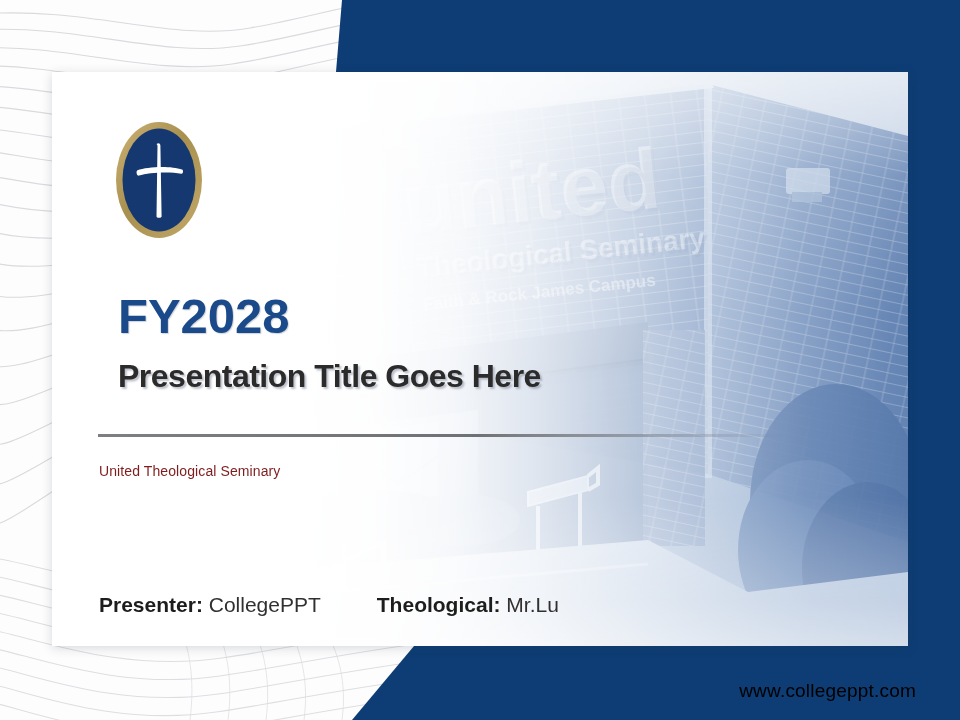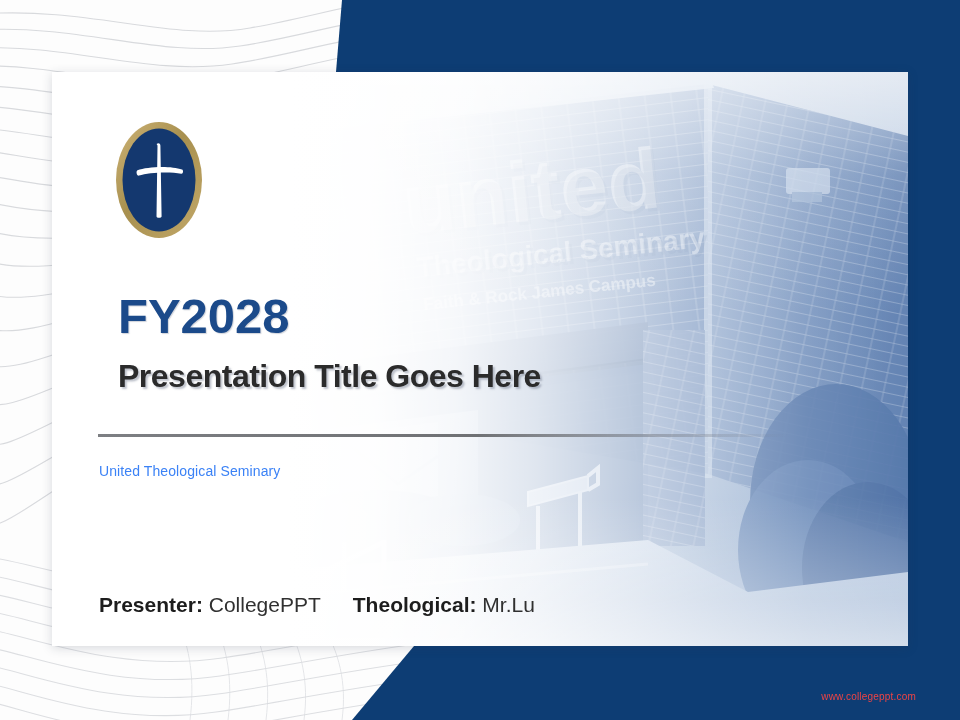--- a/index.html
+++ b/index.html
@@ -140,34 +140,34 @@
         #6f7174 55%,
         rgba(120,125,135,0.55) 80%,
         rgba(150,160,180,0.0) 100%);
   }
 
   .subtitle {
     position: absolute;
     left: 99px;
     top: 463px;
     font-size: 14px;
-    color: #3b82f6;
+    color: #7f1d1d;
     letter-spacing: 0.1px;
     z-index: 6;
   }
 
   
   .meta-row {
     position: absolute;
     left: 99px;
     top: 593px;
     z-index: 6;
     display: flex;
     align-items: baseline;
-    gap: 32px;
+    gap: 56px;
     white-space: nowrap;
     text-align: center;
   }
   .meta-item {
     font-size: 21px;
     color: #262626;
   }
   .meta-label {
     font-weight: bold;
     color: #1d1d1d;
@@ -176,22 +176,22 @@
     font-weight: normal;
     color: #303030;
   }
 
   
   .footer-url {
     position: absolute;
     right: 44px;
     bottom: 18px;
     z-index: 7;
-    font-size: 10px;
-    color: #ef4444;
+    font-size: 19px;
+    color: #000000;
     letter-spacing: 0.2px;
   }
 </style>
 </head>
 <body>
 
 <div id="slide">
 
   <div class="bg-texture">
     <svg viewBox="0 0 960 720" xmlns="http://www.w3.org/2000/svg">

